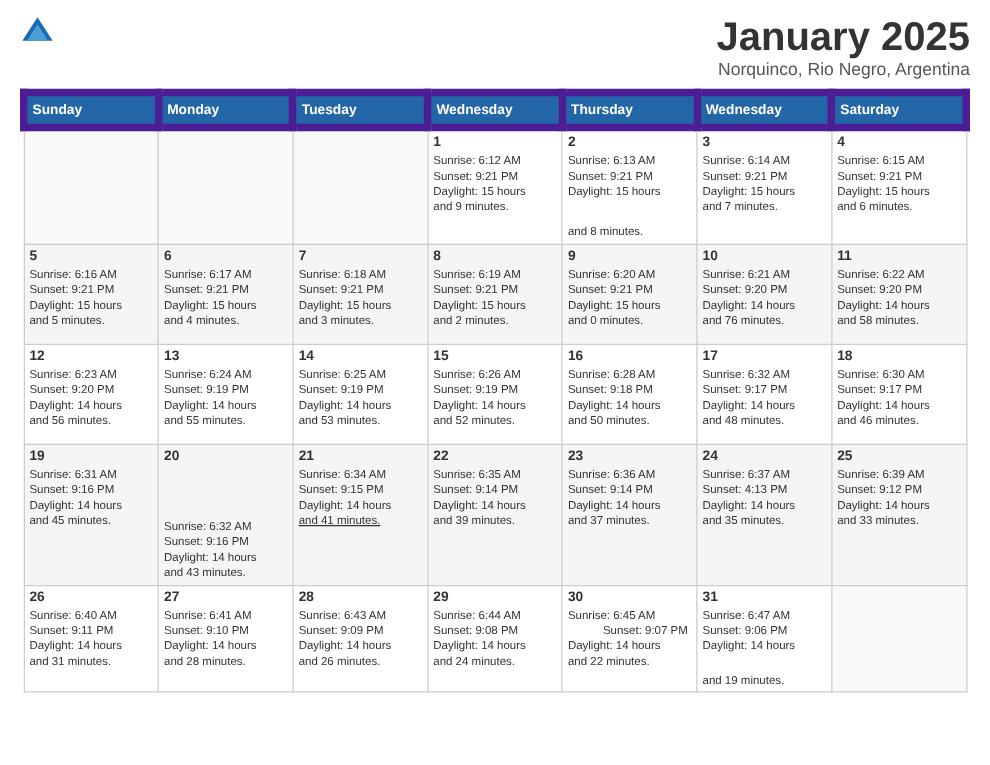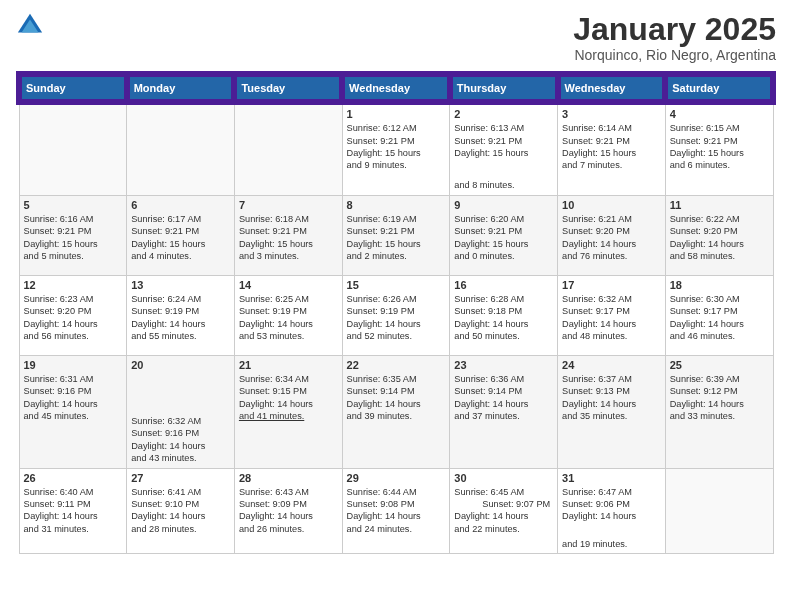--- a/index.html
+++ b/index.html
@@ -292,21 +292,21 @@
           <td>
             <span class="day-number">23</span>
             <span style="display: block; line-height: 1.35;">Sunrise: 6:36 AM</span>
             <span style="display: block; line-height: 1.35;">Sunset: 9:14 PM</span>
             <span style="display: block; line-height: 1.35;">Daylight: 14 hours</span>
             <span style="display: block; line-height: 1.35;">and 37 minutes.</span>
           </td>
           <td>
             <span class="day-number">24</span>
             <span style="display: block; line-height: 1.35;">Sunrise: 6:37 AM</span>
-            <span style="display: block; line-height: 1.35;">Sunset: 9:13 PM</span>
+            <span style="display: block; line-height: 1.35;">Sunset: 4:13 PM</span>
             <span style="display: block; line-height: 1.35;">Daylight: 14 hours</span>
             <span style="display: block; line-height: 1.35;">and 35 minutes.</span>
           </td>
           <td>
             <span class="day-number">25</span>
             <span style="display: block; line-height: 1.35;">Sunrise: 6:39 AM</span>
             <span style="display: block; line-height: 1.35;">Sunset: 9:12 PM</span>
             <span style="display: block; line-height: 1.35;">Daylight: 14 hours</span>
             <span style="display: block; line-height: 1.35;">and 33 minutes.</span>
           </td>

